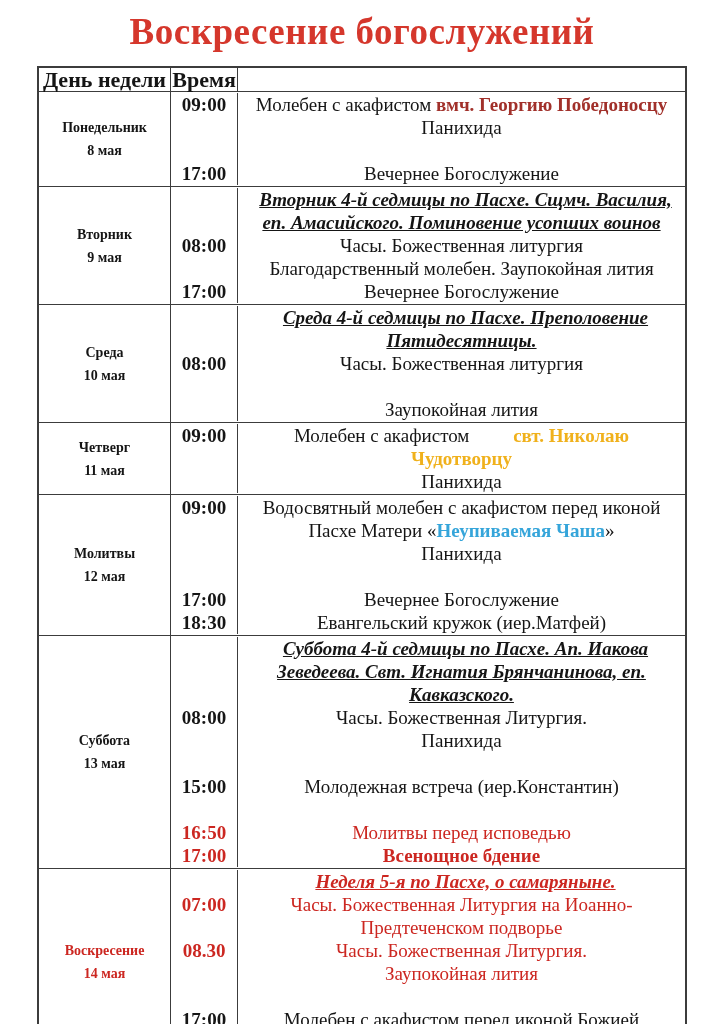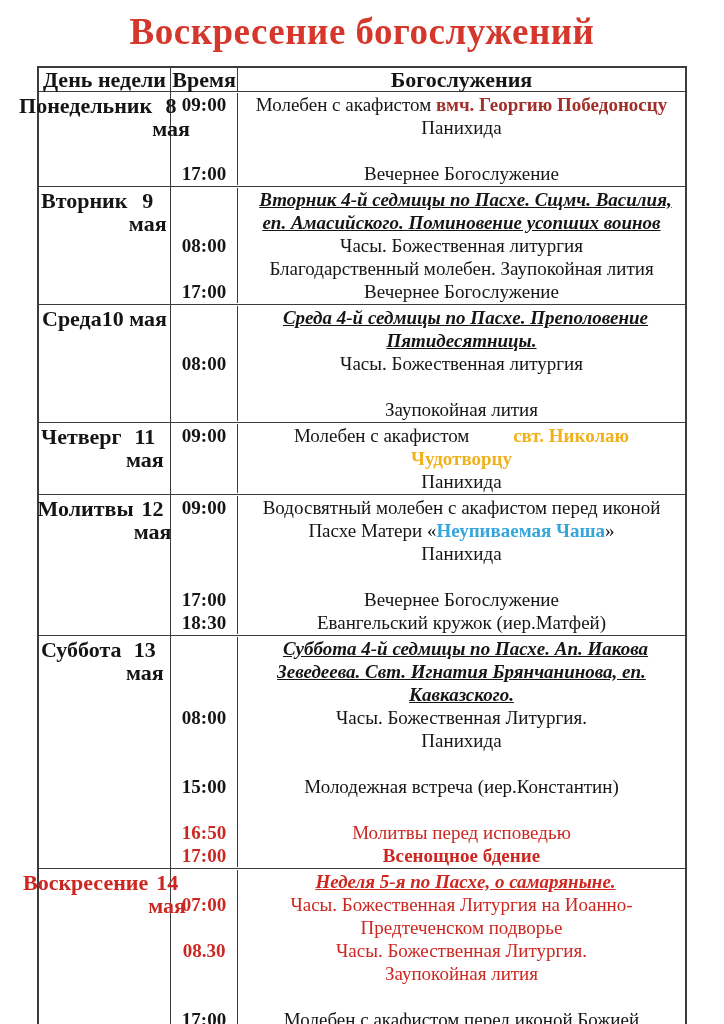--- a/index.html
+++ b/index.html
@@ -37,25 +37,25 @@
     border-bottom:1px solid var(--border);
   }
   .h-day,.h-time{border-right:1px solid var(--border);}
   .trow{
     display:grid;
     grid-template-columns:132px 1fr;
   }
   .trow:not(:last-child){border-bottom:1px solid var(--border);}
   .day-cell{
     border-right:1px solid var(--border);
-    display:flex;flex-direction:row;
+    display:flex;flex-direction:column;
     justify-content:center;
     text-align:center;
     font-weight:bold;
-    font-size:22px;line-height:23px;
+    font-size:14px;line-height:23px;
     padding:2px 2px;
   }
   .lines{display:flex;flex-direction:column;padding:1px 0;}
   .line{display:grid;grid-template-columns:67px 1fr;}
   .time-cell{
     border-right:1px solid var(--border);
     text-align:center;
     font-weight:bold;
     font-size:19px;line-height:23px;
     min-height:23px;
@@ -75,21 +75,20 @@
 </style>
 </head>
 <body>
 
 <div class="page-title">Воскресение богослужений</div>
 
 <div class="schedule-table">
   <div class="thead">
     <div class="h-day">День недели</div>
     <div class="h-time">Время</div>
-    <div class="h-serv">Богослужения</div>
   </div>
   <div id="rows">
       <div class="trow">
         <div class="day-cell">
           <div>Понедельник</div>
           <div>8 мая</div>
         </div>
         <div class="lines">
           <div class="line">
             <div class="time-cell">09:00</div>

